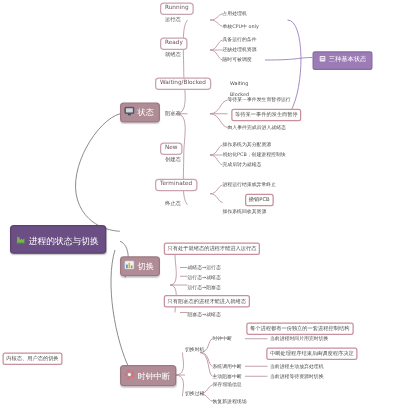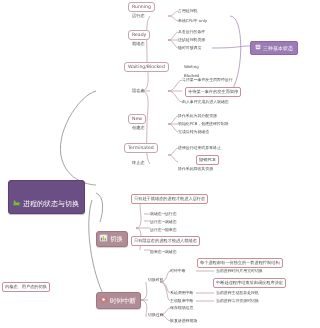--- a/index.html
+++ b/index.html
@@ -8,21 +8,21 @@
     font-family:"DejaVu Sans","Liberation Sans",sans-serif;
     position:relative;
   }
   #canvas{position:absolute;inset:0;width:300px;height:328px;}
   svg.links{position:absolute;left:0;top:0;width:300px;height:328px;pointer-events:none;}
   .node{position:absolute;box-sizing:border-box;white-space:nowrap;}
 
   
   .root{
     background:#6b4f84;color:#ffffff;border:1px solid #5c4273;
-    border-radius:3px;padding:17px 5px 3px 3px;
+    border-radius:3px;padding:6px 5px 3px 3px;
     font-size:7px;line-height:9px;display:flex;align-items:center;gap:2px;
     box-shadow:0 1px 1px rgba(0,0,0,.25);
   }
   
   .branch{
     background:#b08c96;color:#ffffff;border:1px solid #9d7883;
     border-radius:3px;padding:2px 4px 2px 2px;
     font-size:6.5px;line-height:8px;display:flex;align-items:center;gap:2px;
     box-shadow:0 1px 1px rgba(0,0,0,.18);
   }
@@ -96,22 +96,32 @@
   <div class="node root" style="left:8px;top:180px;">
     <span class="ic">
       <svg width="9" height="9" viewBox="0 0 12 12">
         <path d="M2 10h8V5L7.5 6.6V5L5 6.6V4.2L2.5 3z" fill="#7ab648"></path>
         <rect x="1.5" y="9.4" width="9" height="1.3" fill="#4e8a2c"></rect>
       </svg>
     </span>
     <span>进程的状态与切换</span>
   </div>
 
-
-  <div class="node branch" style="left:96px;top:231px;">
+  <div class="node branch" style="left:96px;top:82px;">
+    <span class="ic">
+      <svg width="9" height="8" viewBox="0 0 12 11">
+        <rect x="1" y="1" width="10" height="7" rx="1" fill="#5a5a66" stroke="#3f3f4a" stroke-width=".6"></rect>
+        <rect x="2.2" y="2.2" width="7.6" height="4.6" fill="#cfd6dd"></rect>
+        <rect x="4.5" y="8.4" width="3" height="1.6" fill="#4a4a55"></rect>
+      </svg>
+    </span>
+    <span>状态</span>
+  </div>
+
+  <div class="node branch" style="left:96px;top:205px;">
     <span class="ic">
       <svg width="9" height="8" viewBox="0 0 12 11">
         <rect x="1" y="1" width="10" height="9" rx="1" fill="#f2f2f2" stroke="#bdbdbd" stroke-width=".6"></rect>
         <rect x="2.4" y="5" width="1.8" height="4" fill="#4a90c4"></rect>
         <rect x="5" y="3" width="1.8" height="6" fill="#e2b13c"></rect>
         <rect x="7.6" y="6" width="1.8" height="3" fill="#6ab04c"></rect>
       </svg>
     </span>
     <span>切换</span>
   </div>

